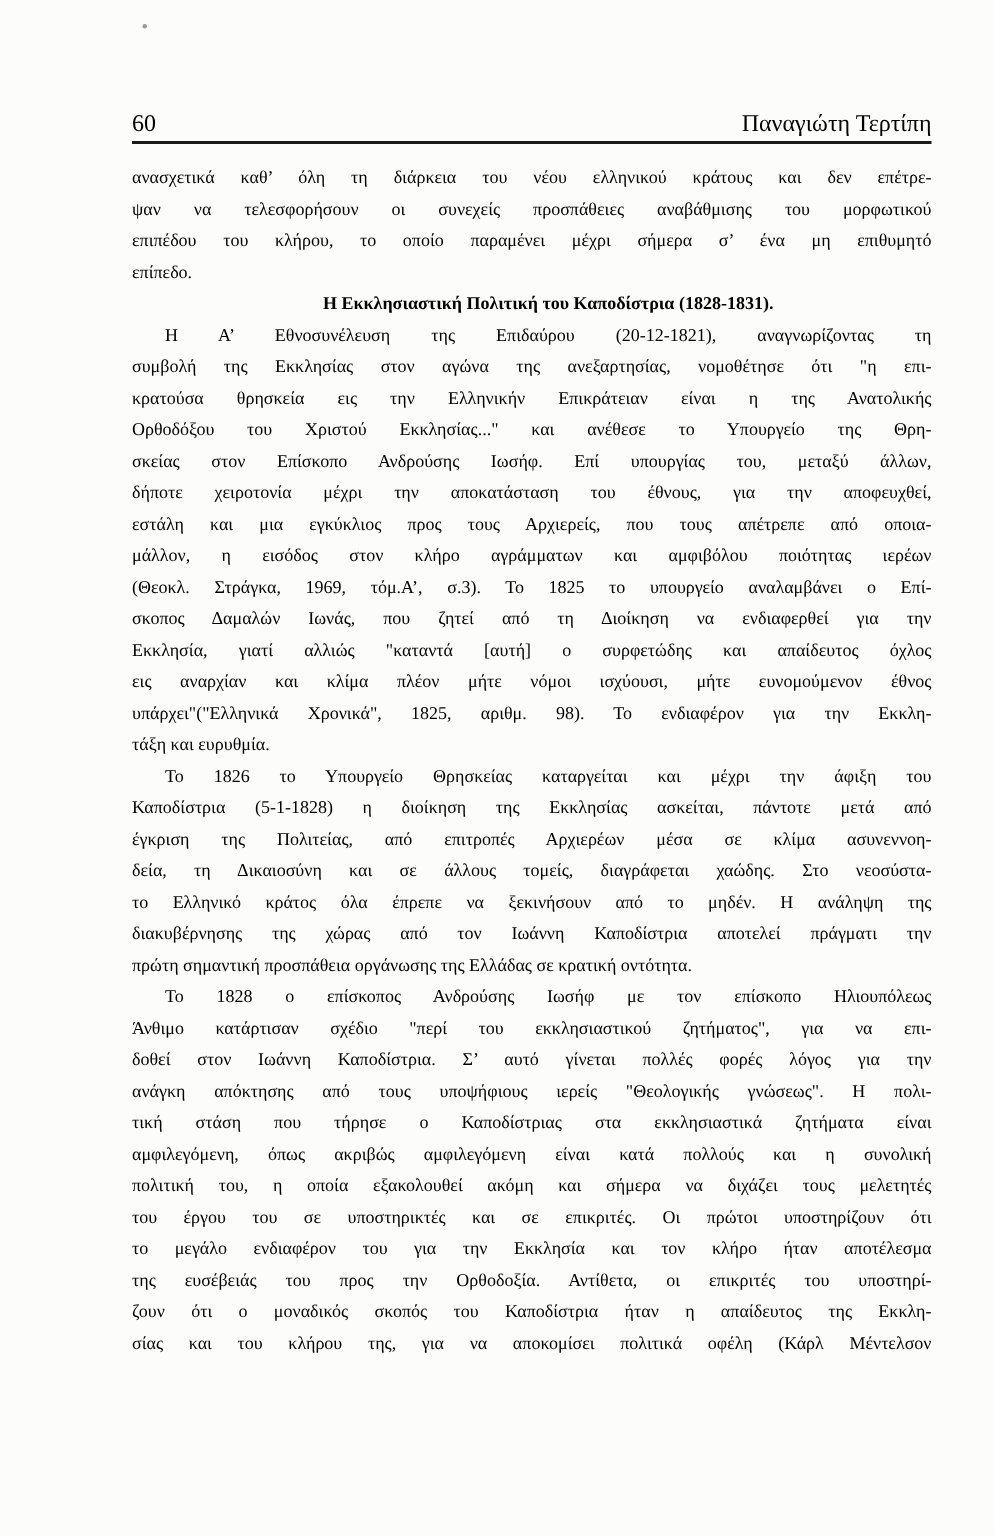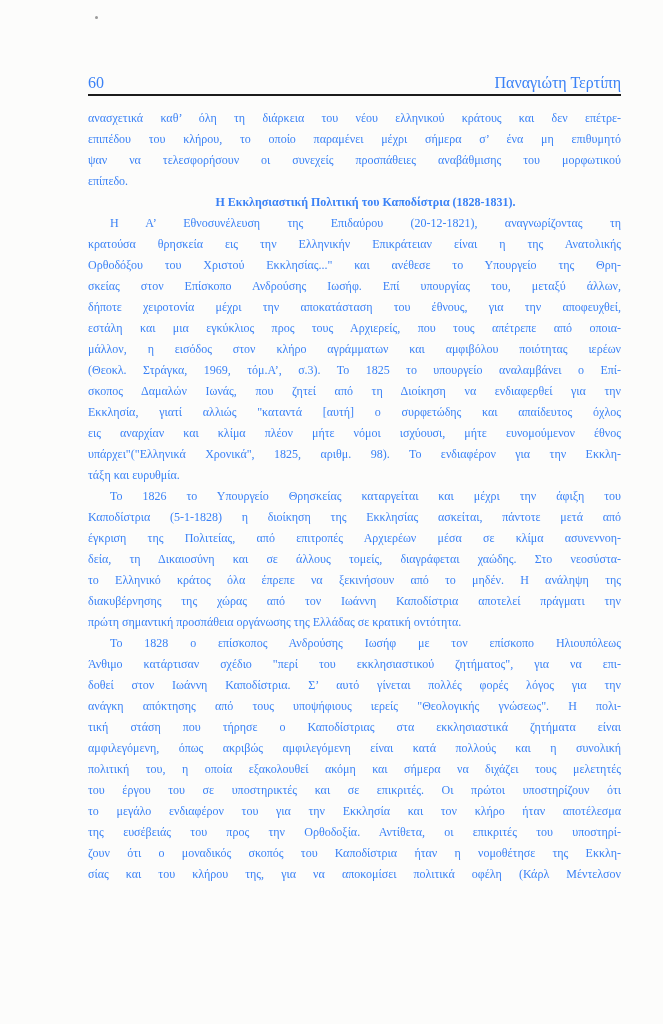--- a/index.html
+++ b/index.html
@@ -7,21 +7,21 @@
     padding: 0;
     background: #ffffff;
   }
   .page {
     position: relative;
     width: 663px;
     height: 1024px;
     background: #fcfcfb;
     overflow: hidden;
     font-family: "Liberation Serif", "DejaVu Serif", serif;
-    color: #3b82f6;
+    color: #000000;
   }
   .speck {
     position: absolute;
     left: 95px;
     top: 16px;
     width: 3px;
     height: 3px;
     border-radius: 50%;
     background: #9a9a9a;
   }
@@ -82,27 +82,28 @@
   <div class="text-block">
 
     <div class="page-header">
       <span class="page-number">60</span>
       <span class="running-head">Παναγιώτη Τερτίπη</span>
     </div>
 
     <div class="body-text">
       <div class="para">
           <div class="line j">ανασχετικά καθ’ όλη τη διάρκεια του νέου ελληνικού κράτους και δεν επέτρε-</div>
+          <div class="line j">ψαν να τελεσφορήσουν οι συνεχείς προσπάθειες αναβάθμισης του μορφωτικού</div>
           <div class="line j">επιπέδου του κλήρου, το οποίο παραμένει μέχρι σήμερα σ’ ένα μη επιθυμητό</div>
-          <div class="line j">ψαν να τελεσφορήσουν οι συνεχείς προσπάθειες αναβάθμισης του μορφωτικού</div>
           <div class="line">επίπεδο.</div>
         </div>
       <div class="heading">Η Εκκλησιαστική Πολιτική του Καποδίστρια (1828-1831).</div>
       <div class="para">
           <div class="line j ind">Η Α’ Εθνοσυνέλευση της Επιδαύρου (20-12-1821), αναγνωρίζοντας τη</div>
+          <div class="line j">συμβολή της Εκκλησίας στον αγώνα της ανεξαρτησίας, νομοθέτησε ότι "η επι-</div>
           <div class="line j">κρατούσα θρησκεία εις την Ελληνικήν Επικράτειαν είναι η της Ανατολικής</div>
           <div class="line j">Ορθοδόξου του Χριστού Εκκλησίας..." και ανέθεσε το Υπουργείο της Θρη-</div>
           <div class="line j">σκείας στον Επίσκοπο Ανδρούσης Ιωσήφ. Επί υπουργίας του, μεταξύ άλλων,</div>
           <div class="line j">δήποτε χειροτονία μέχρι την αποκατάσταση του έθνους, για την αποφευχθεί,</div>
           <div class="line j">εστάλη και μια εγκύκλιος προς τους Αρχιερείς, που τους απέτρεπε από οποια-</div>
           <div class="line j">μάλλον, η εισόδος στον κλήρο αγράμματων και αμφιβόλου ποιότητας ιερέων</div>
           <div class="line j">(Θεοκλ. Στράγκα, 1969, τόμ.Α’, σ.3). Το 1825 το υπουργείο αναλαμβάνει ο Επί-</div>
           <div class="line j">σκοπος Δαμαλών Ιωνάς, που ζητεί από τη Διοίκηση να ενδιαφερθεί για την</div>
           <div class="line j">Εκκλησία, γιατί αλλιώς "καταντά [αυτή] ο συρφετώδης και απαίδευτος όχλος</div>
           <div class="line j">εις αναρχίαν και κλίμα πλέον μήτε νόμοι ισχύουσι, μήτε ευνομούμενον έθνος</div>
@@ -122,19 +123,19 @@
           <div class="line j ind">Το 1828 ο επίσκοπος Ανδρούσης Ιωσήφ με τον επίσκοπο Ηλιουπόλεως</div>
           <div class="line j">Άνθιμο κατάρτισαν σχέδιο "περί του εκκλησιαστικού ζητήματος", για να επι-</div>
           <div class="line j">δοθεί στον Ιωάννη Καποδίστρια. Σ’ αυτό γίνεται πολλές φορές λόγος για την</div>
           <div class="line j">ανάγκη απόκτησης από τους υποψήφιους ιερείς "Θεολογικής γνώσεως". Η πολι-</div>
           <div class="line j">τική στάση που τήρησε ο Καποδίστριας στα εκκλησιαστικά ζητήματα είναι</div>
           <div class="line j">αμφιλεγόμενη, όπως ακριβώς αμφιλεγόμενη είναι κατά πολλούς και η συνολική</div>
           <div class="line j">πολιτική του, η οποία εξακολουθεί ακόμη και σήμερα να διχάζει τους μελετητές</div>
           <div class="line j">του έργου του σε υποστηρικτές και σε επικριτές. Οι πρώτοι υποστηρίζουν ότι</div>
           <div class="line j">το μεγάλο ενδιαφέρον του για την Εκκλησία και τον κλήρο ήταν αποτέλεσμα</div>
           <div class="line j">της ευσέβειάς του προς την Ορθοδοξία. Αντίθετα, οι επικριτές του υποστηρί-</div>
-          <div class="line j">ζουν ότι ο μοναδικός σκοπός του Καποδίστρια ήταν η νομοθέτησε της Εκκλη-</div>
+          <div class="line j">ζουν ότι ο μοναδικός σκοπός του Καποδίστρια ήταν η απαίδευτος της Εκκλη-</div>
           <div class="line j">σίας και του κλήρου της, για να αποκομίσει πολιτικά οφέλη (Κάρλ Μέντελσον</div>
         </div>
     </div>
 
   </div>
 </div>
 
 </body></html>

